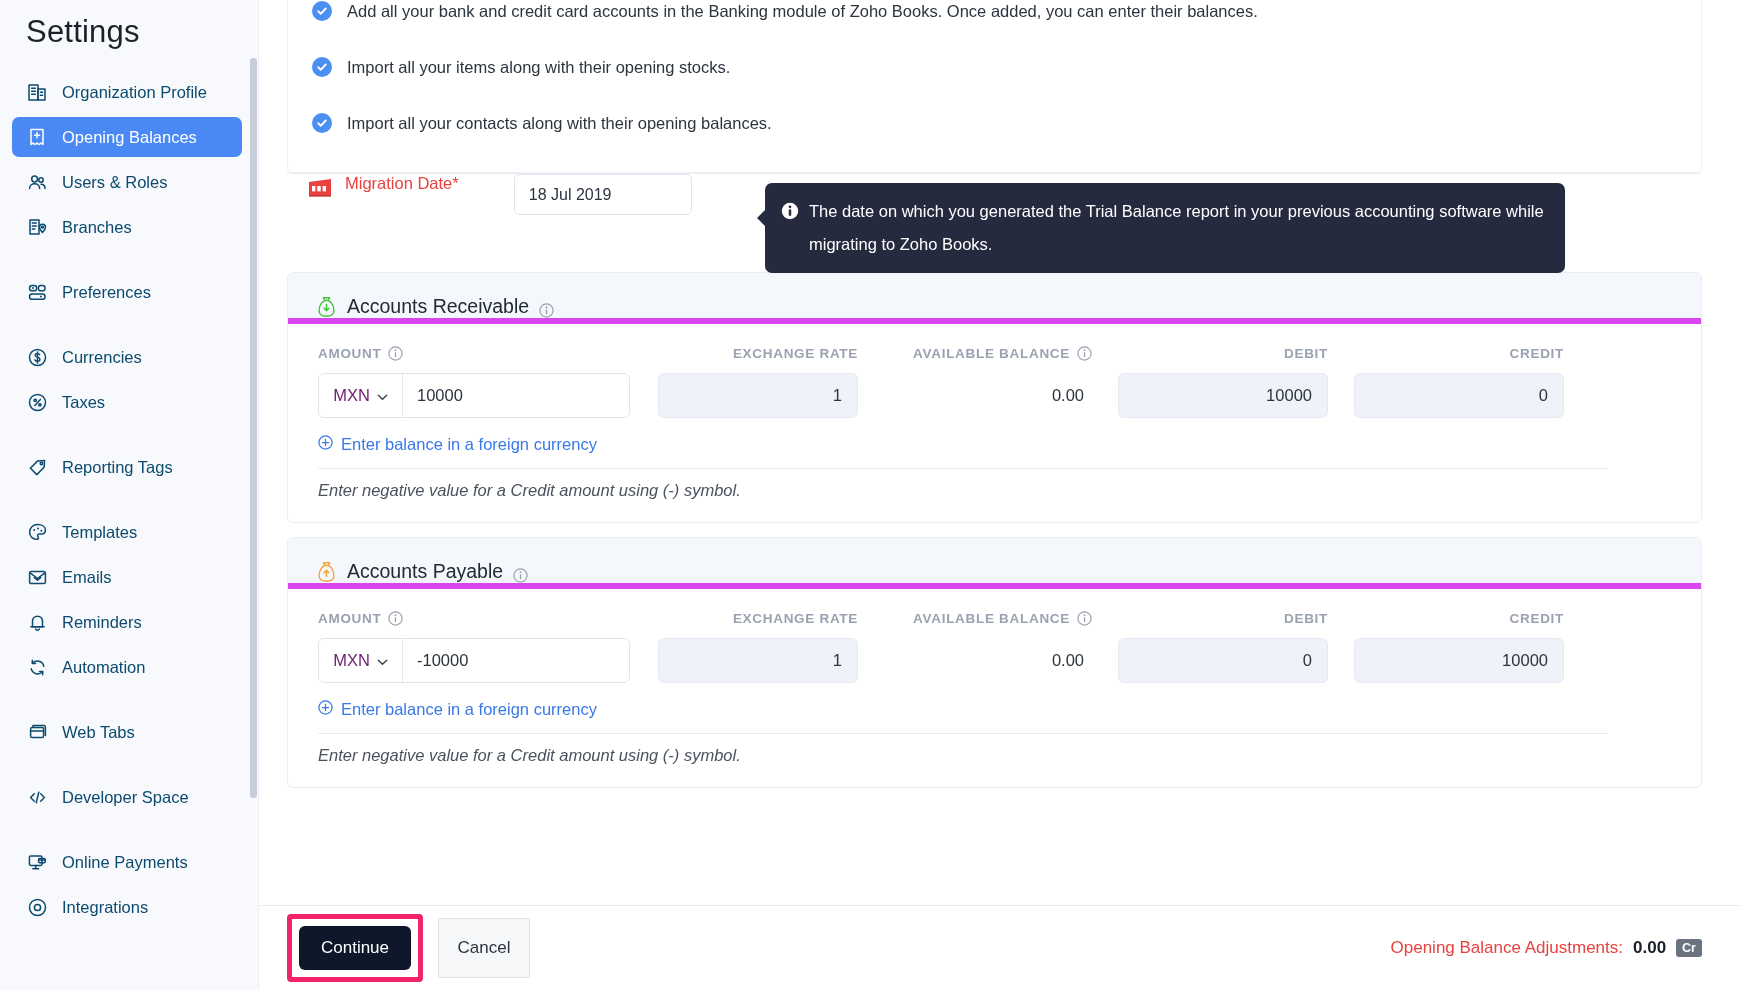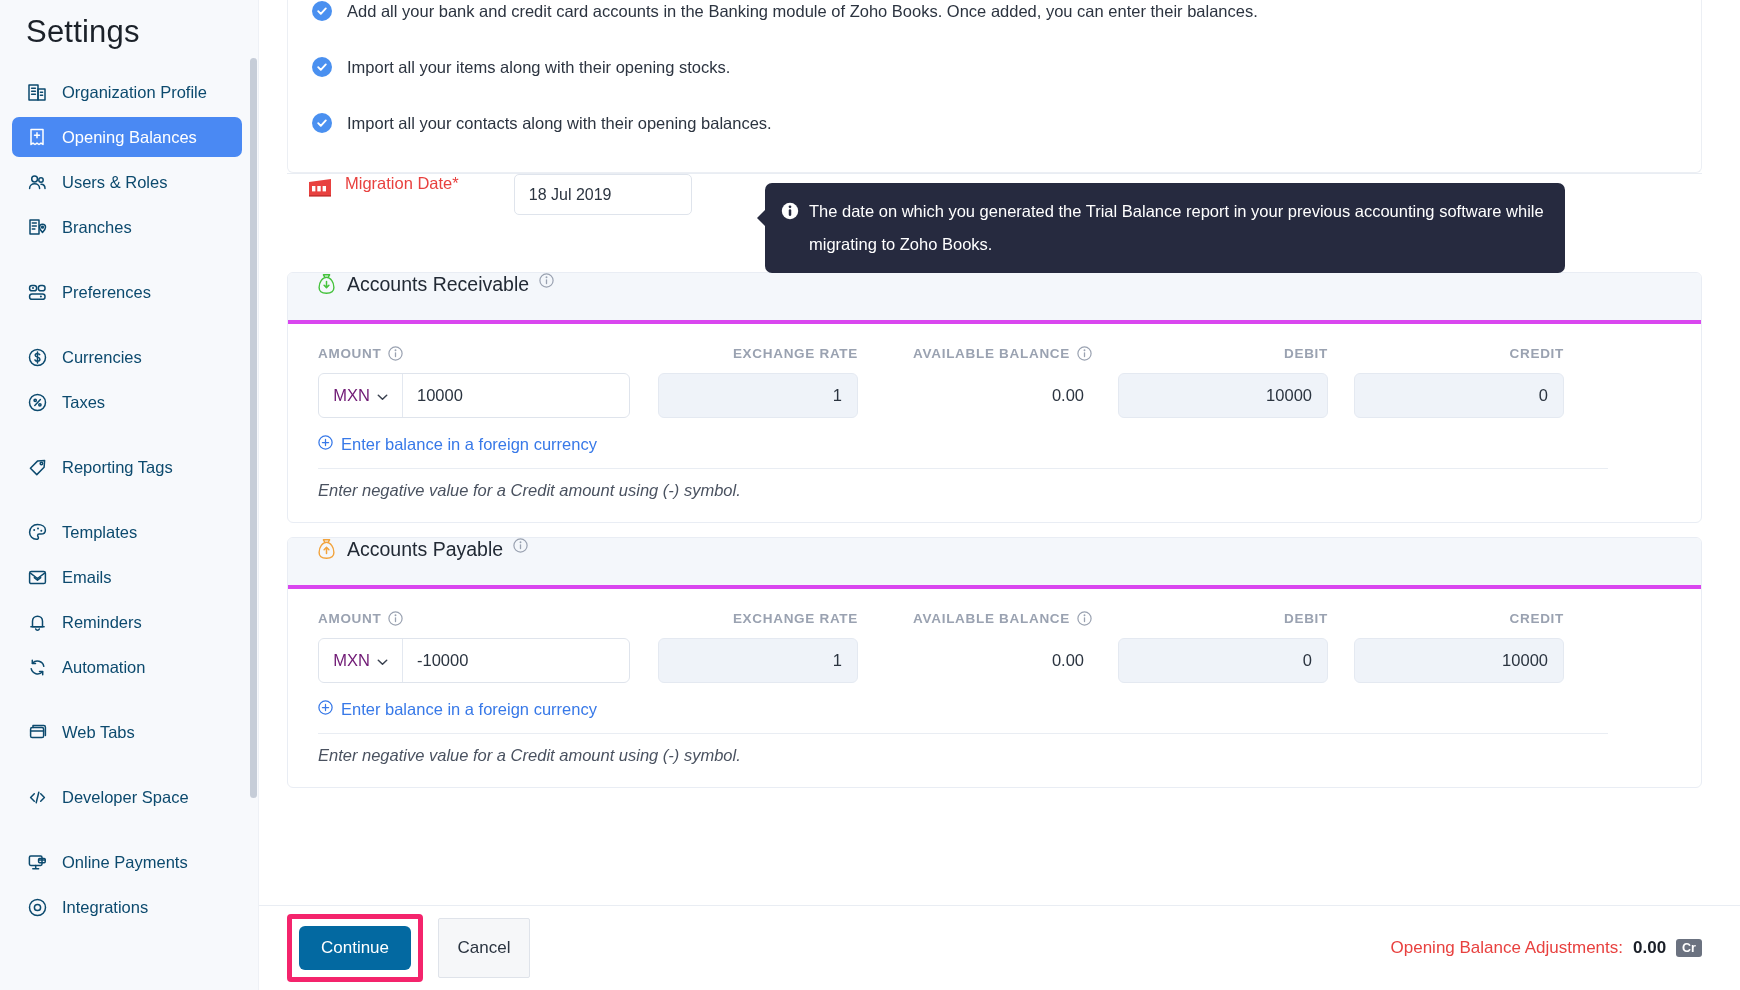--- a/index.html
+++ b/index.html
@@ -112,22 +112,22 @@
     width: 18px; height: 18px;
   }
 
   
   .acct-card {
     border: 1px solid #e9edf4; border-radius: 6px;
     background: #fff; margin-top: 14px; overflow: hidden;
   }
   .acct-head {
     background: #f4f7fb; height: 51px;
-    display: flex; align-items: flex-start; padding-left: 28px;
-    border-bottom: 4px solid #d946ef;
+    display: flex; align-items: flex-end; padding-left: 28px;
+    border-bottom: 6px solid #d946ef;
   }
   .acct-bag { width: 21px; height: 22px; margin-right: 10px; display:flex; }
   .acct-title { font-size: 19.5px; color: #222a35; font-weight: 400; }
   .info-ic { margin-left: 10px; display:inline-flex; }
 
   .acct-body { padding: 22px 40px 0 30px; }
 
   .grid-head, .grid-row { display: flex; align-items: center; }
   .col-amount   { width: 312px; flex: 0 0 312px; }
   .col-rate     { width: 200px; flex: 0 0 200px; margin-left: 28px; }
@@ -189,21 +189,21 @@
     position: absolute; left: 0; right: 0; bottom: 0; height: 85px;
     background: #fff; border-top: 1px solid #e9edf3;
     display: flex; align-items: center; padding: 0 38px 0 28px;
   }
   .btn-highlight {
     border: 5px solid #f4246c; border-radius: 4px;
     padding: 7px; background: #fff;
     display: inline-flex;
   }
   .btn-continue {
-    background: #0369a1; color: #fff; border: none;
+    background: #0f172a; color: #fff; border: none;
     width: 112px; height: 44px; border-radius: 6px;
     font-size: 17px; cursor: pointer;
     font-family: "Liberation Sans", sans-serif;
   }
   .btn-cancel {
     background: #f6f7f9; color: #2b3440;
     border: 1px solid #dfe3ea; border-radius: 2px;
     width: 92px; height: 60px; margin-left: 15px;
     font-size: 17px; cursor: pointer;
     font-family: "Liberation Sans", sans-serif;

